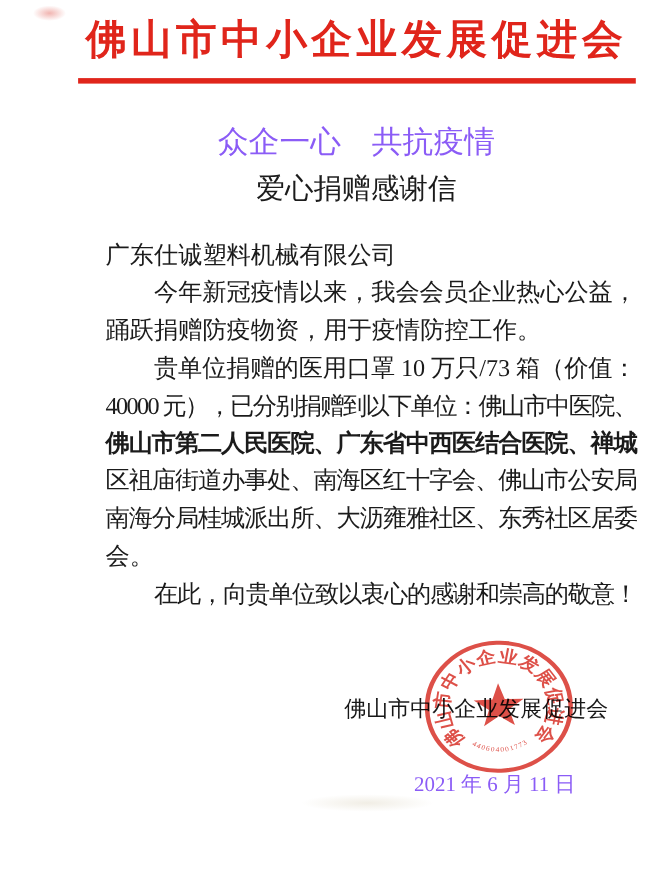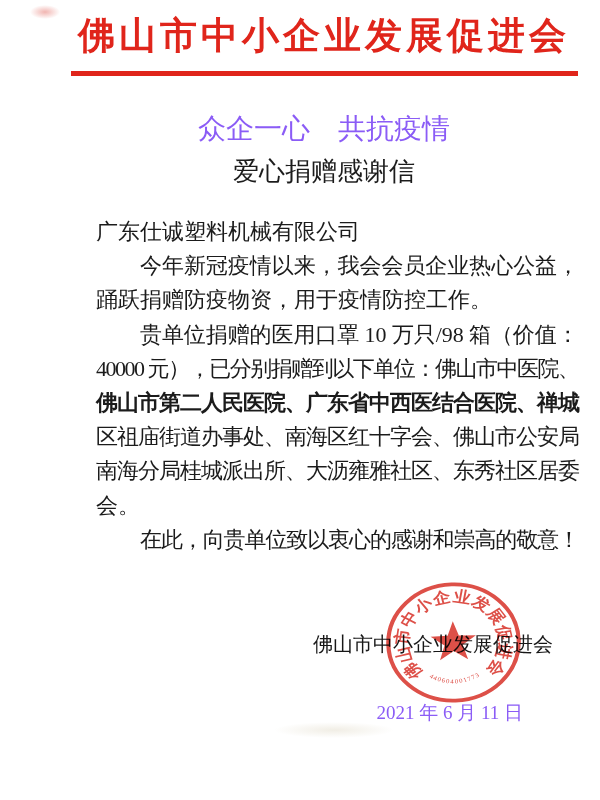--- a/index.html
+++ b/index.html
@@ -89,21 +89,21 @@
   <div class="letterhead-rule"></div>
 
   <div class="letter-title">众企一心　共抗疫情</div>
 
   <div class="letter-subtitle">爱心捐赠感谢信</div>
 
   <div class="letter-body" id="body-lines">
       <div class="line">广东仕诚塑料机械有限公司</div>
       <div class="line indent" style="letter-spacing: -0.05px;">今年新冠疫情以来，我会会员企业热心公益，</div>
       <div class="line">踊跃捐赠防疫物资，用于疫情防控工作。</div>
-      <div class="line indent" style="letter-spacing: -0.08px;">贵单位捐赠的医用口罩 10 万只/98 箱（价值：</div>
+      <div class="line indent" style="letter-spacing: -0.08px;">贵单位捐赠的医用口罩 10 万只/73 箱（价值：</div>
       <div class="line" style="letter-spacing: -1.48px;">40000 元），已分别捐赠到以下单位：佛山市中医院、</div>
       <div class="line" style="letter-spacing: -1px; font-weight: bold;">佛山市第二人民医院、广东省中西医结合医院、禅城</div>
       <div class="line" style="letter-spacing: -1px;">区祖庙街道办事处、南海区红十字会、佛山市公安局</div>
       <div class="line" style="letter-spacing: -1px;">南海分局桂城派出所、大沥雍雅社区、东秀社区居委</div>
       <div class="line">会。</div>
       <div class="line indent" style="letter-spacing: -1.1px;">在此，向贵单位致以衷心的感谢和崇高的敬意！</div>
     </div>
 
   <div class="signature-org">佛山市中小企业发展促进会</div>
 

